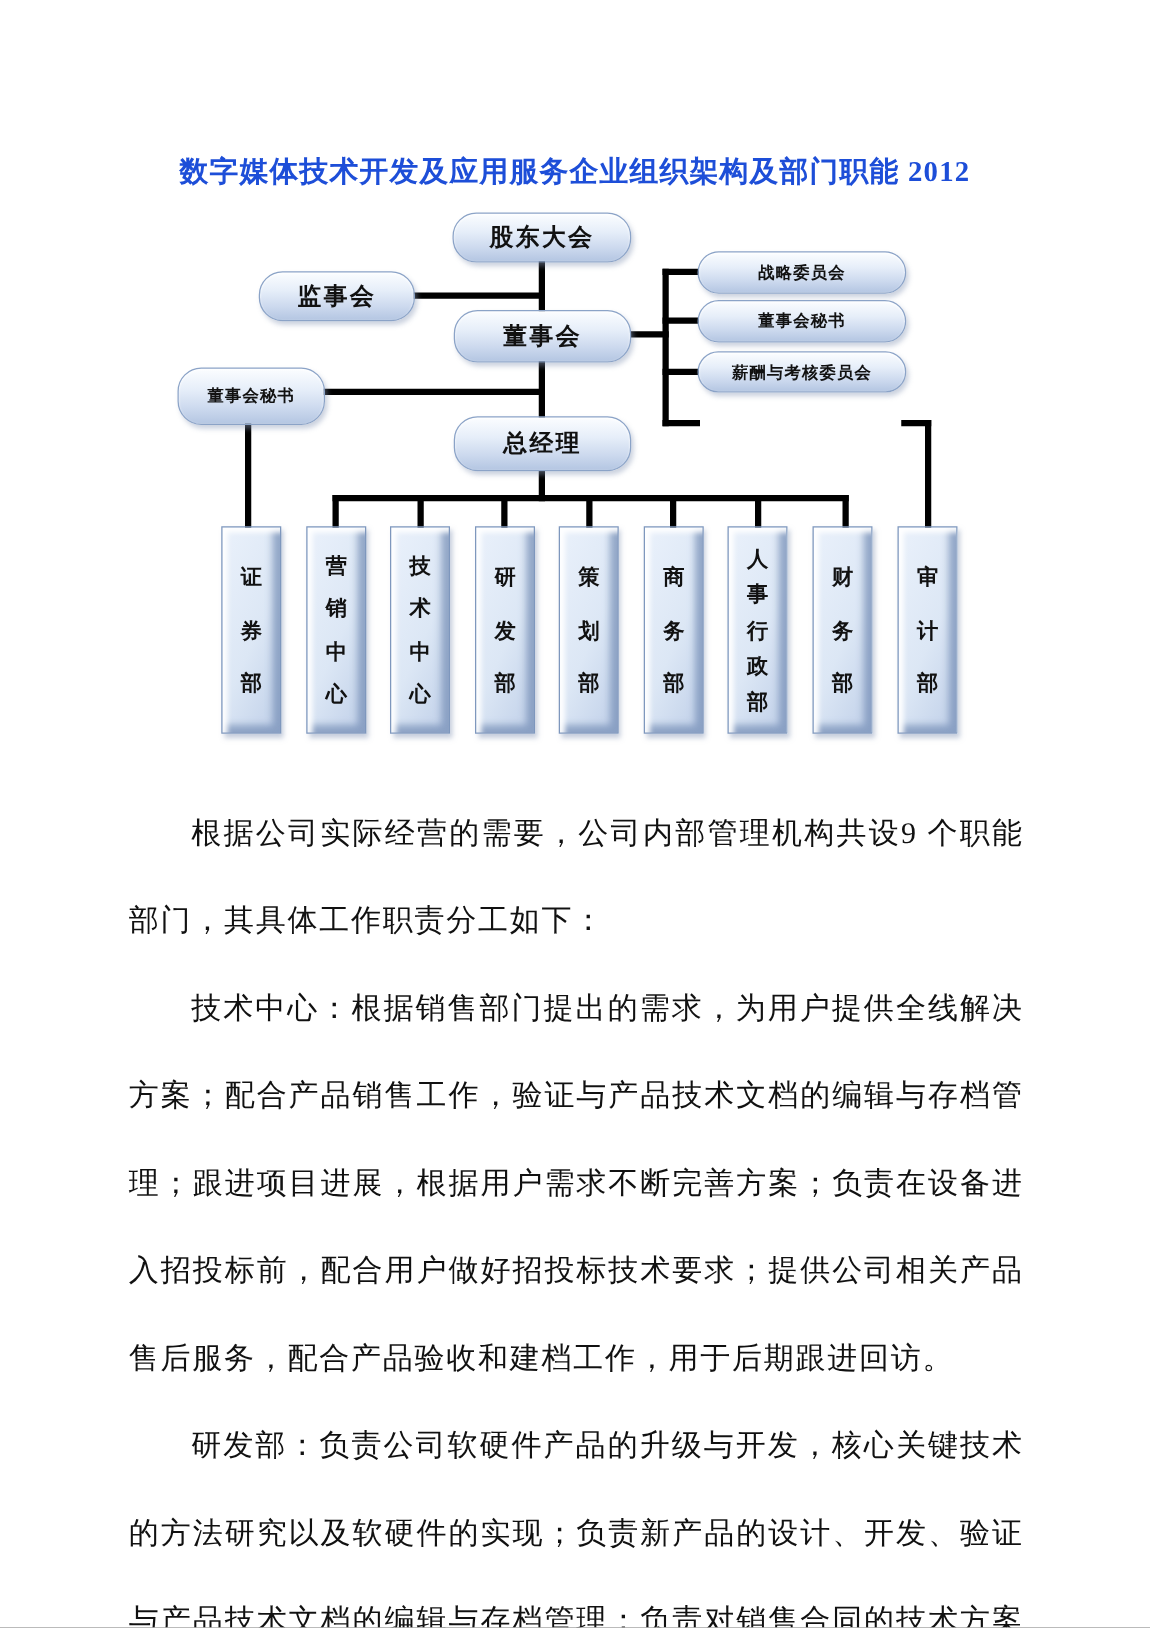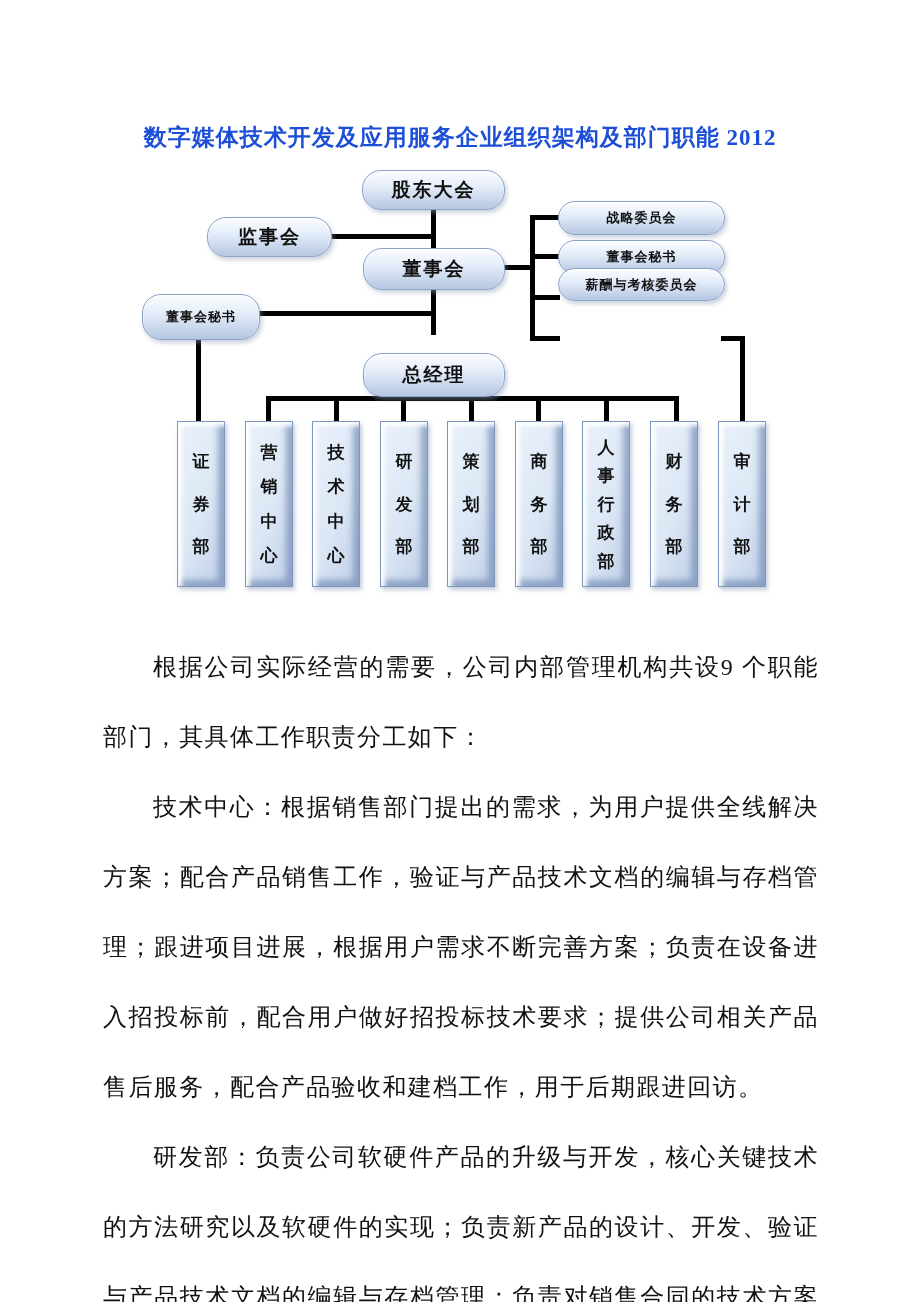--- a/index.html
+++ b/index.html
@@ -84,25 +84,25 @@
     <div class="line vline" style="left:401px;top:396px;height:27px;"></div>
     <div class="line vline" style="left:469px;top:396px;height:27px;"></div>
     <div class="line vline" style="left:536px;top:396px;height:27px;"></div>
     <div class="line vline" style="left:604px;top:396px;height:27px;"></div>
     <div class="line vline" style="left:674px;top:396px;height:27px;"></div>
 
     <div class="node" style="left:362px;top:170px;width:141px;height:38px;">股东大会</div>
     <div class="node" style="left:207px;top:217px;width:123px;height:38px;font-family:Liberation Serif, serif;">监事会</div>
     <div class="node" style="left:363px;top:248px;width:140px;height:40px;">董事会</div>
     <div class="node small" style="left:142px;top:294px;width:116px;height:44px;">董事会秘书</div>
-    <div class="node" style="left:363px;top:333px;width:140px;height:42px;margin-top:20px;">总经理</div>
+    <div class="node" style="left:363px;top:333px;width:140px;height:42px;">总经理</div>
 
     <div class="node small" style="left:558px;top:201px;width:165px;height:32px;">战略委员会</div>
     <div class="node small" style="left:558px;top:240px;width:165px;height:32px;">董事会秘书</div>
-    <div class="node small" style="left:558px;top:268px;width:165px;height:31px;">薪酬与考核委员会</div>
+    <div class="node small" style="left:558px;top:281px;width:165px;height:31px;">薪酬与考核委员会</div>
 
     <div class="dept" style="left:177px;">
         <span>证</span>
         <span>券</span>
         <span>部</span>
       </div>
     <div class="dept" style="left:245px;">
         <span>营</span>
         <span>销</span>
         <span>中</span>

